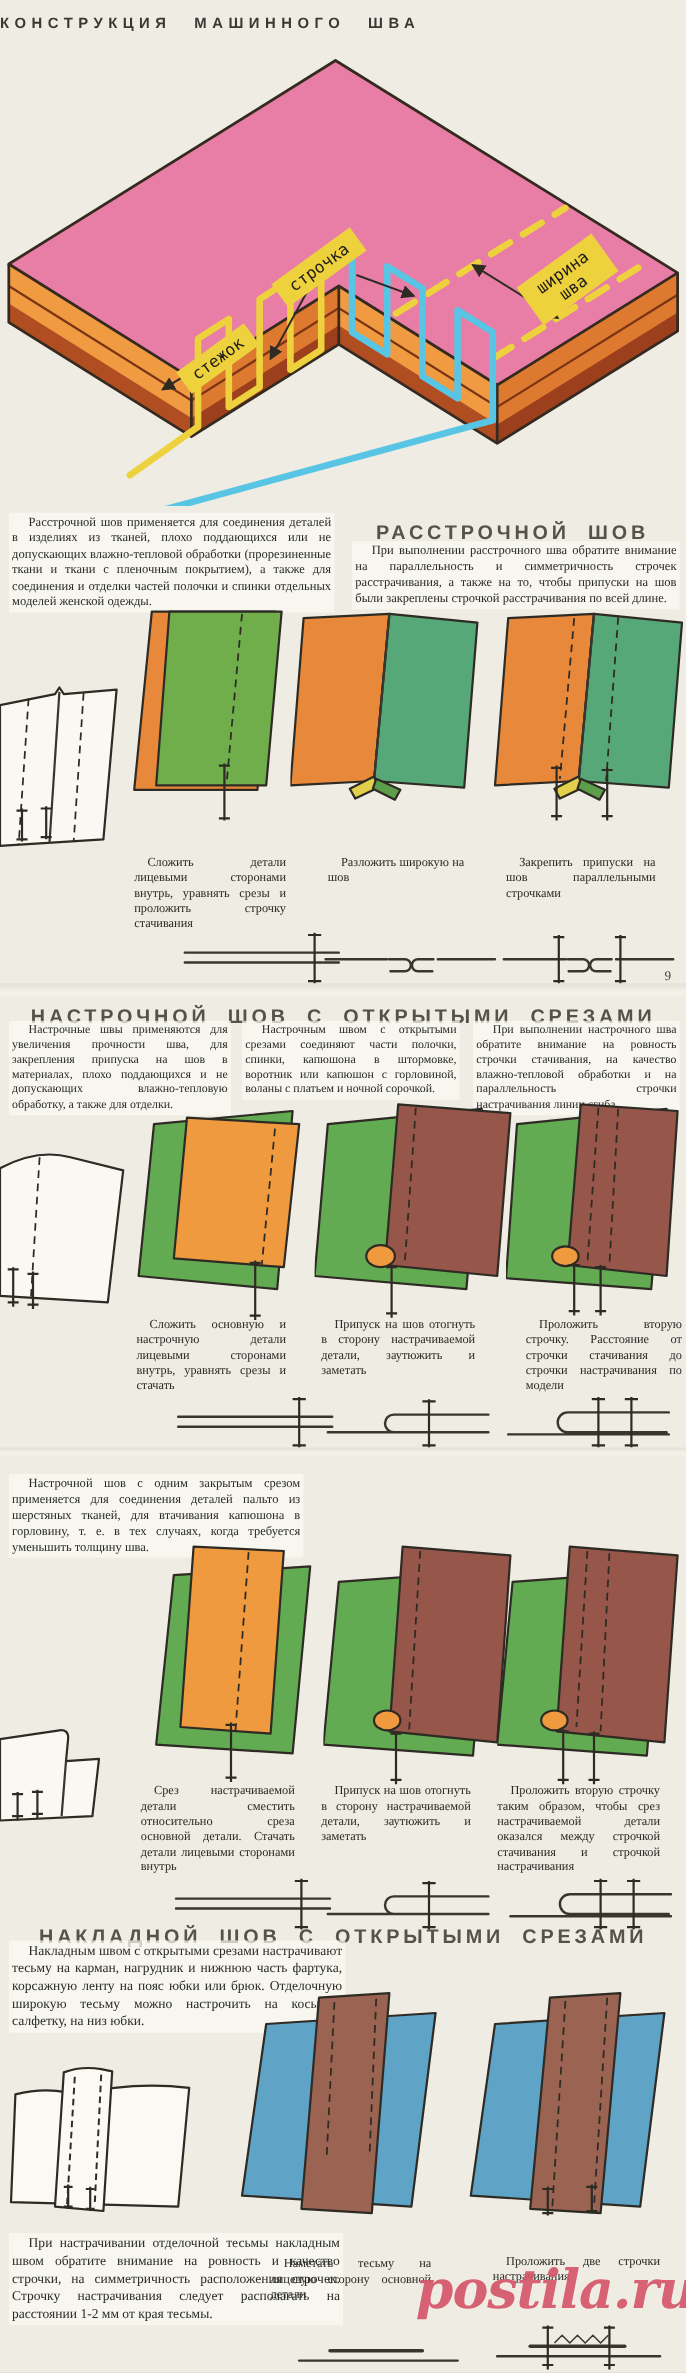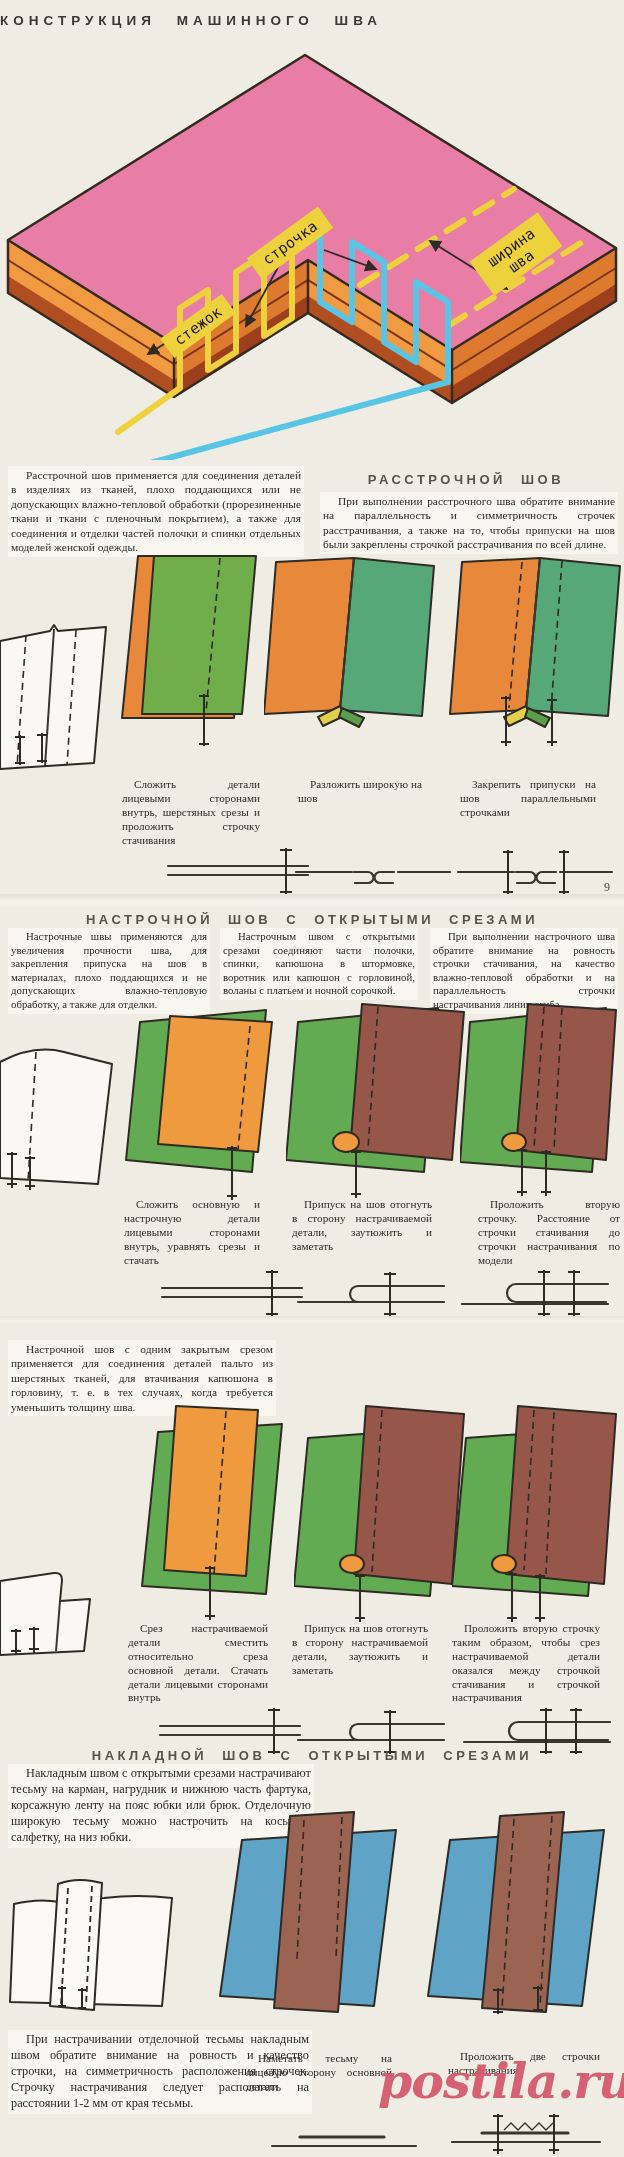--- a/index.html
+++ b/index.html
@@ -5,21 +5,21 @@
   * { margin:0; padding:0; box-sizing:border-box; }
   html,body { background:#d8d5cc; }
   .page { position:relative; width:624px; height:2157px; margin:0 auto;
           background:#efece3; overflow:hidden;
           font-family:"Liberation Serif", serif; color:#2a2a26; }
   .abs { position:absolute; }
   .page-title { font-family:"Liberation Sans", sans-serif; font-weight:bold;
                 font-size:13.5px; letter-spacing:5px; word-spacing:12px;
                 color:#3a3835; width:624px; }
   .sec-title { font-family:"Liberation Sans", sans-serif; font-weight:bold;
-               font-size:13px; letter-spacing:3.5px; word-spacing:8px;
+               font-size:18px; letter-spacing:3.5px; word-spacing:8px;
                color:#56524a; text-align:center; line-height:1.8; }
   .body-text { font-size:11.4px; line-height:1.27; text-align:justify;
                text-indent:15px; background:rgba(250,249,244,.72); padding:2px 3px; }
   .small-text { font-size:10.8px; line-height:1.26; }
   .big-text { font-size:12.3px; line-height:1.3; }
   .caption { font-size:11.2px; line-height:1.24; text-align:justify; text-indent:12px; }
   .pagenum { font-size:12px; color:#4a4742; }
   .seam-band { left:0; width:624px; background:linear-gradient(#e3e0d6,#f4f2ea 60%,#efece3); }
   .watermark { font-family:"DejaVu Serif", serif; font-style:italic; font-weight:bold;
                font-size:49px; color:#d4566a; letter-spacing:-1px; opacity:.92;
@@ -120,21 +120,21 @@
   <svg class="abs" style="top:550px;left:448px" width="176" height="200" viewBox="0 0 176 200">
     <path class="o" fill="#e8883a" d="M14,12 L92,8 L78,160 L2,164 Z"></path>
     <path class="o" fill="#57a878" d="M92,8 L172,16 L160,166 L78,160 Z"></path>
     <path class="ln" d="M92,8 L78,160"></path>
     <path class="o" fill="#e3d04a" d="M78,156 l-22,11 l5,9 l21,-10 Z"></path>
     <path class="o" fill="#5d9e4a" d="M80,158 l22,10 l-5,9 l-20,-10 Z"></path>
     <path class="dash" d="M74,12 L61,158 M114,11 L103,160"></path>
     <path class="pin" d="M58,146 v50 M53,148 h10 M53,192 h10 M104,148 v48 M99,150 h10 M99,192 h10"></path>
   </svg>
 
-  <div class="abs caption" style="top:778px;left:122px;width:138px">Сложить детали лицевыми сторонами внутрь, шерстяных срезы и проложить строчку стачивания</div>
+  <div class="abs caption" style="top:778px;left:122px;width:138px">Сложить детали лицевыми сторонами внутрь, уравнять срезы и проложить строчку стачивания</div>
   <div class="abs caption" style="top:778px;left:298px;width:124px">Разложить широкую на шов</div>
   <div class="abs caption" style="top:778px;left:460px;width:136px">Закрепить припуски на шов параллельными строчками</div>
 
   <svg class="abs" style="top:842px;left:158px" width="170" height="58" viewBox="0 0 170 58">
     <path class="cs" d="M10,24 H150 M10,33 H150"></path>
       <path class="pin" d="M128,6 V52 M122,8 h12 M122,50 h12"></path>
   </svg>
   <svg class="abs" style="top:842px;left:290px" width="170" height="58" viewBox="0 0 170 58">
     <path class="cs" d="M6,30 H62 M64,30 h14 a5,5 0 0 1 0,11 h-13 M104,30 h-14 a5,5 0 0 0 0,11 h13 M108,30 H160"></path>
   </svg>

